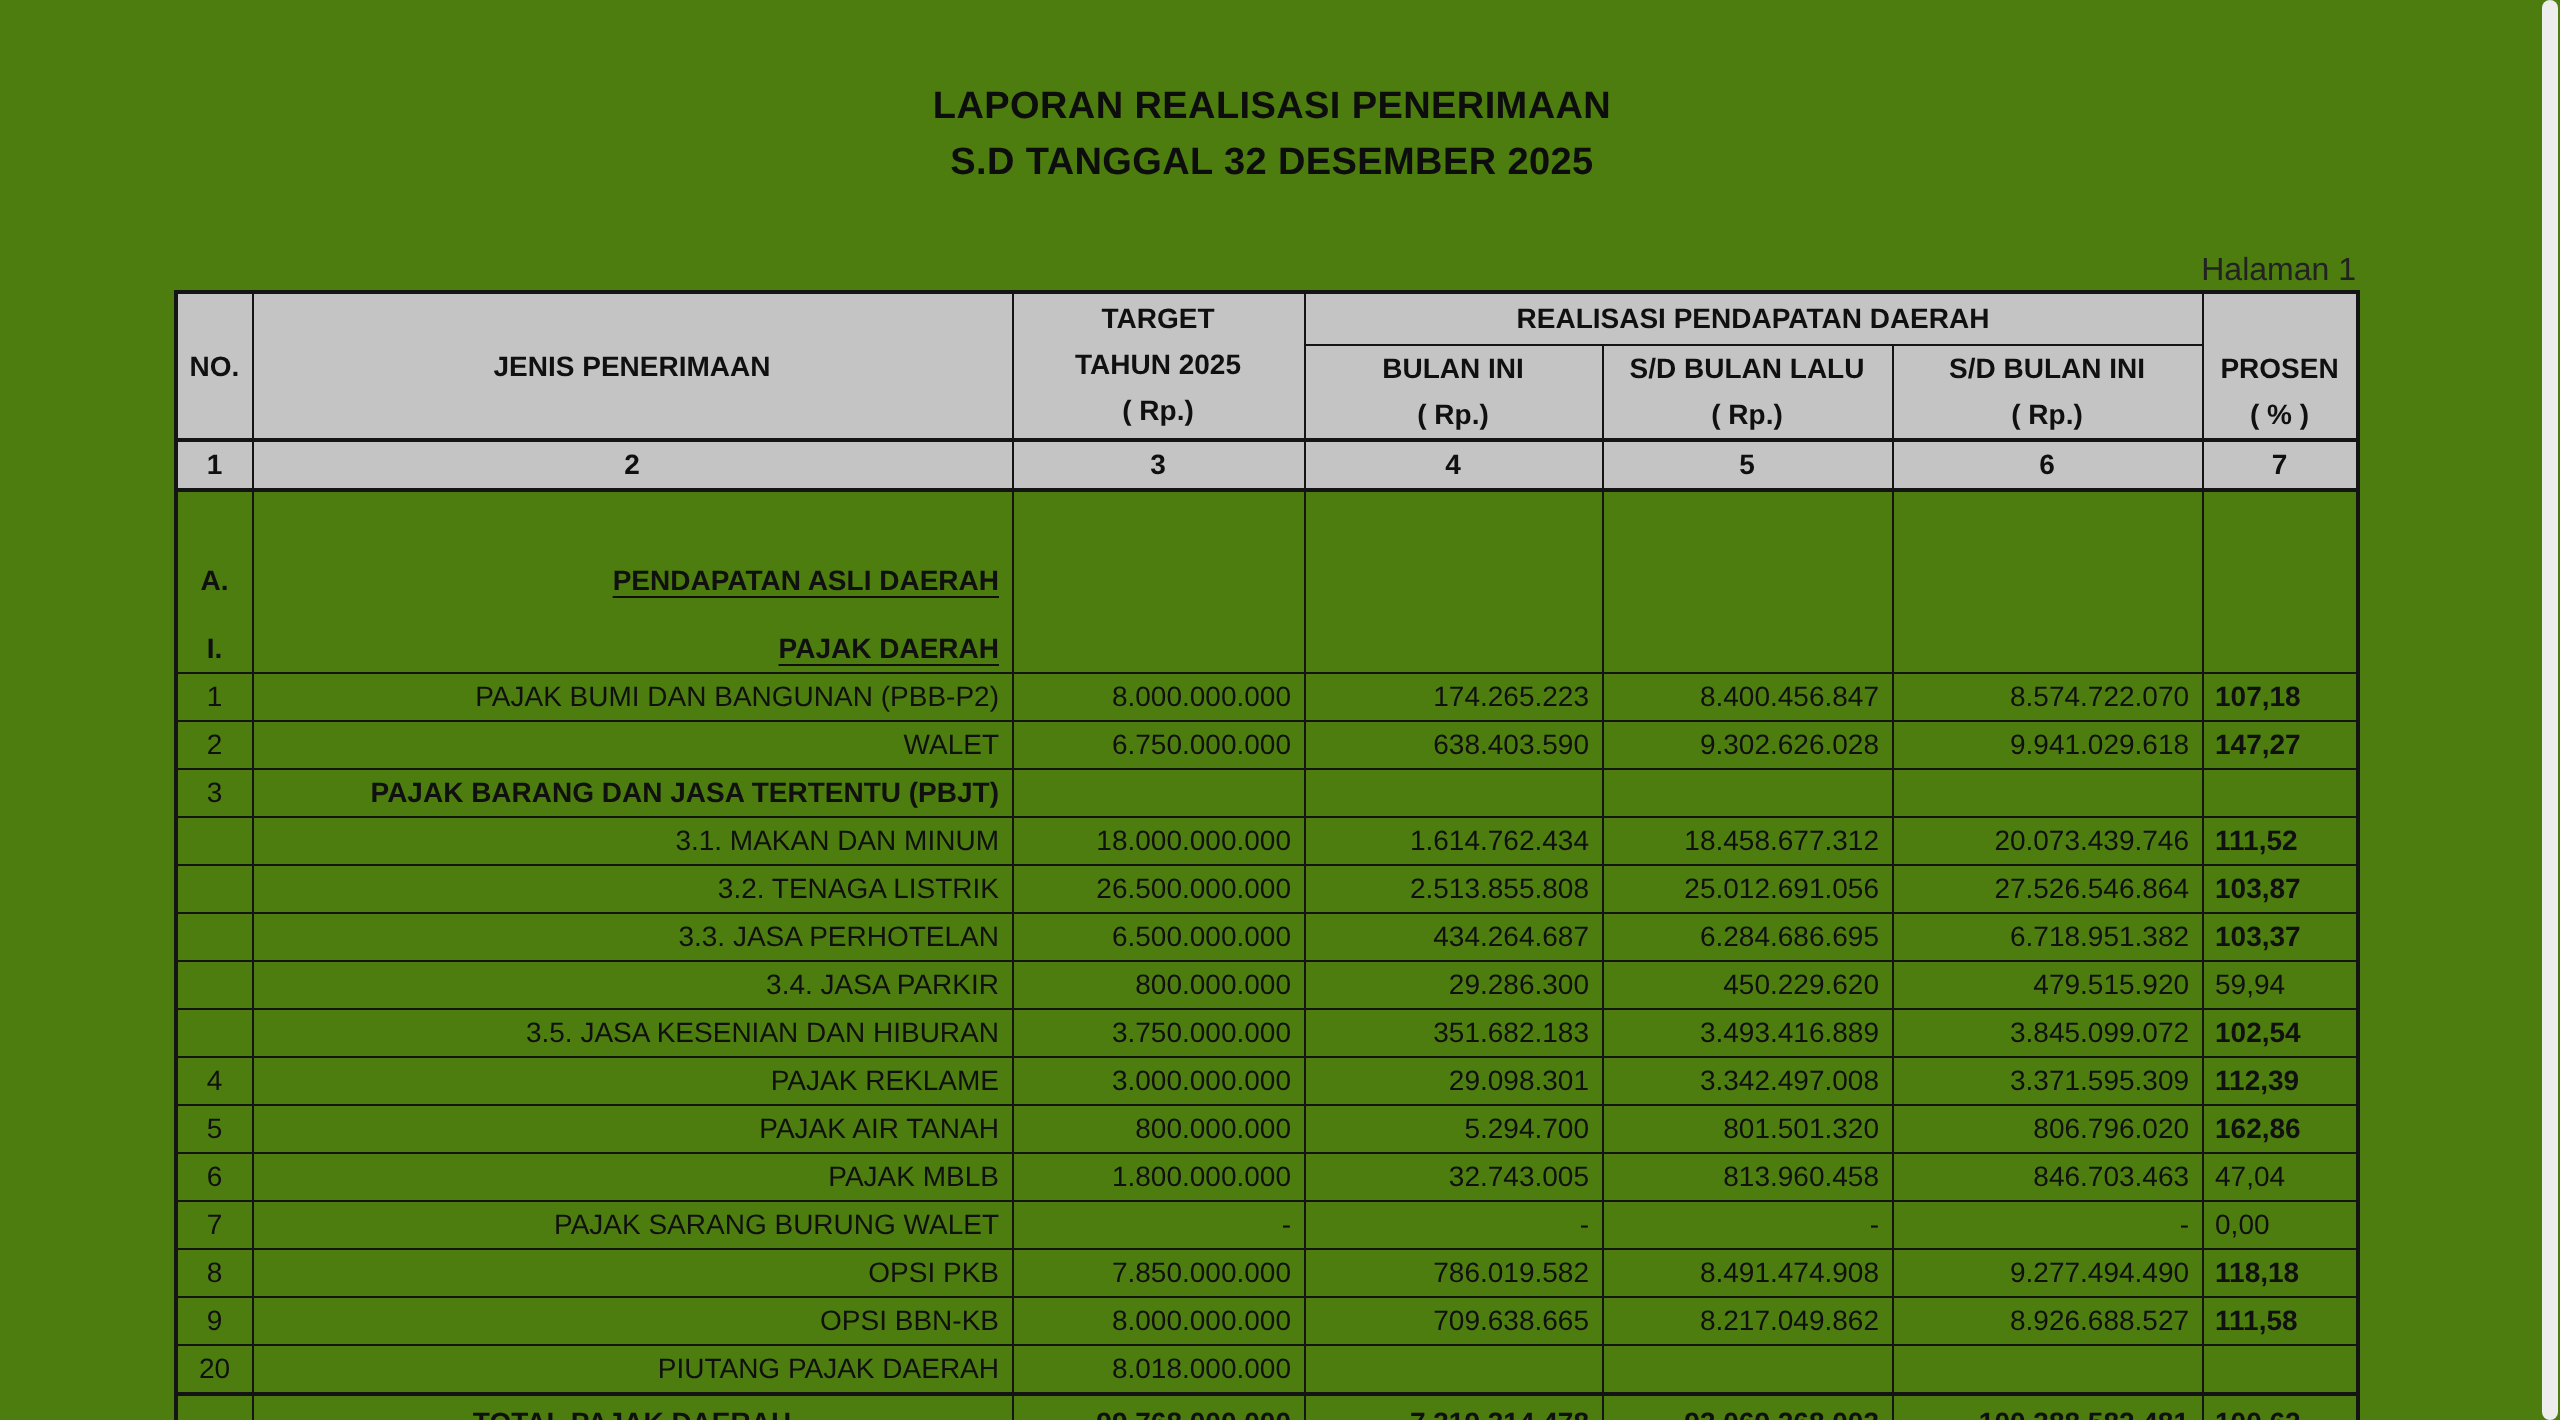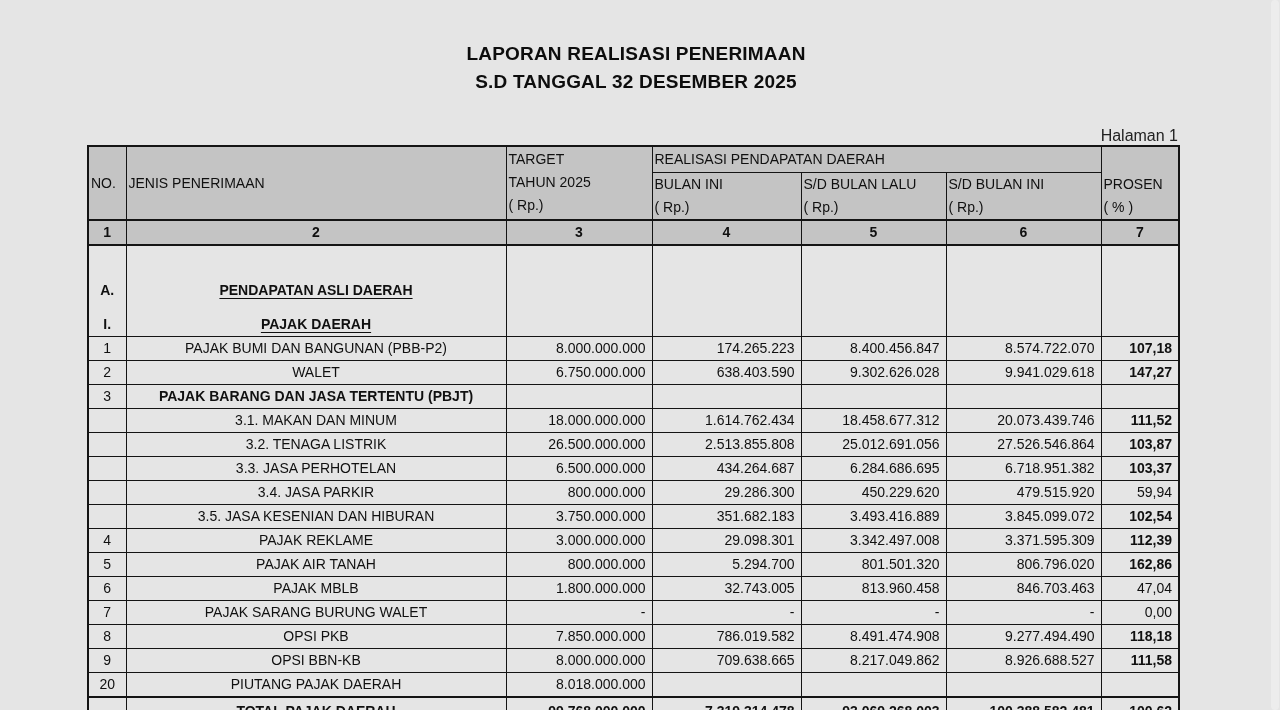--- a/index.html
+++ b/index.html
@@ -3,55 +3,55 @@
 <meta charset="utf-8">
 <style>
   html,body { margin:0; padding:0; }
   body {
     width:1280px; height:710px;
     background:#fdfdfd;
     font-family:"Liberation Sans", sans-serif;
     color:#111;
     -webkit-font-smoothing:antialiased;
   }
-  .page { position:relative; width:1280px; height:710px; overflow:hidden; background:#e5e5e5; }
+  .page { position:relative; width:1280px; height:710px; overflow:hidden; background:#4d7c0f; }
   .edge-band { position:absolute; right:1px; top:0; width:8px; height:710px; background:#ededed; border-radius:4px; }
 
   .title-block { position:absolute; top:40px; left:0; width:1272px; text-align:center; }
   .title-line { font-size:19px; font-weight:bold; line-height:28px; letter-spacing:0.2px; color:#0d0d0d; }
 
   .halaman { position:absolute; top:127px; left:87px; width:1091px; text-align:right; font-size:16px; color:#222; }
 
   table.report {
     position:absolute; left:87px; top:145px;
     width:1091px; border-collapse:collapse; table-layout:fixed;
     border:2px solid #141414;
     font-size:14px; color:#101010;
   }
   .report th, .report td { border:1px solid #141414; overflow:hidden; white-space:nowrap; }
 
   
-  .report thead th { background:#c4c4c4; font-weight:normal; text-align:left; padding:0 2px;margin-left:19px; }
+  .report thead th { background:#c4c4c4; font-weight:bold; text-align:center; padding:0 2px;margin-left:19px; }
   tr.h1 { height:26px; }
   tr.h2 { height:47px; }
   .hline { line-height:23px; }
   th.prosen-cell { vertical-align:bottom; padding-bottom:4px; }
 
   
   tr.colnum td {
     background:#c4c4c4; font-weight:bold; text-align:center;
     height:22px; border-top:2px solid #141414; border-bottom:2px solid #141414;
   }
 
   
   .report tbody td { height:23px; padding:0 6px; vertical-align:middle; }
   .c-no { text-align:center; padding:0 2px; }
-  .c-label { text-align:center; padding-left:5px;margin-left:12px; }
+  .c-label { text-align:right; padding-left:5px;margin-left:12px; }
   .c-num { text-align:right; padding-right:8px; }
-  .c-pct { text-align:right; }
+  .c-pct { text-align:left; }
   .bold { font-weight:bold; }
   td.dash { padding-right:22px; }
 
   tr.section-first td { border-bottom:none; height:52px; vertical-align:bottom; padding-bottom:5px; }
   tr.section-last td  { border-top:none; height:29px; vertical-align:bottom; padding-bottom:4px; }
   tr.section-first .c-label, tr.section-last .c-label {
     font-weight:bold; text-decoration:underline; text-underline-offset:3px;
   }
   tr.section-first .c-no, tr.section-last .c-no { font-weight:bold; }
   tr.group .c-label { font-weight:bold; }

